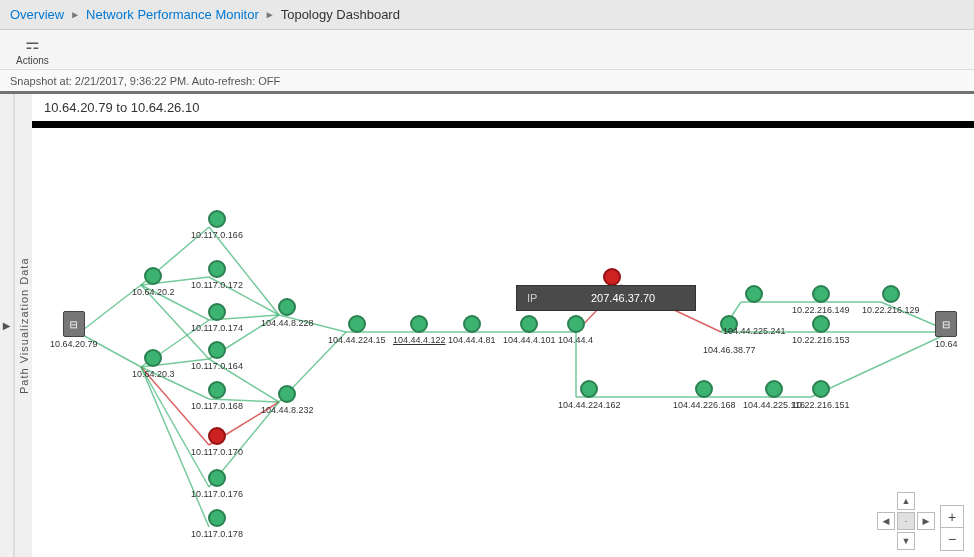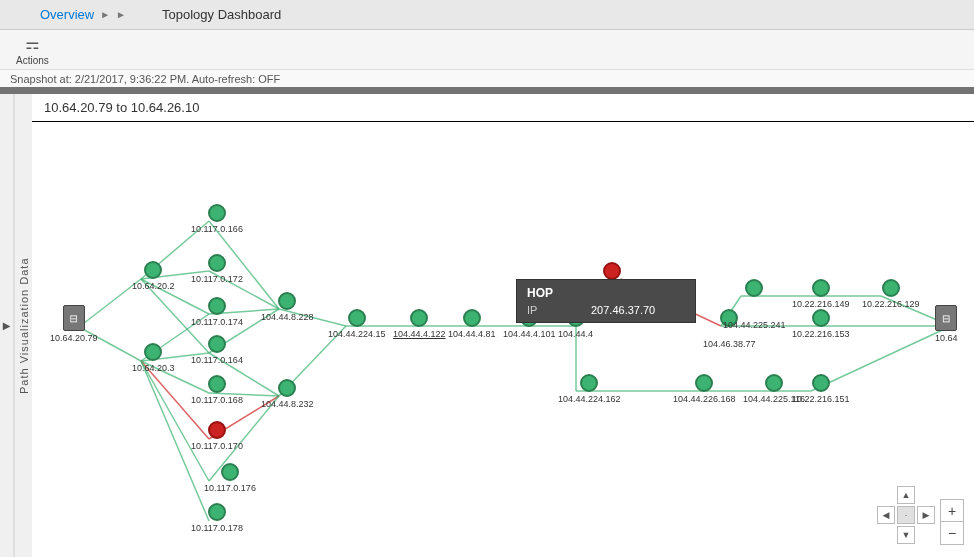--- a/index.html
+++ b/index.html
@@ -25,21 +25,20 @@
       border-bottom: 1px solid #ccc;
       height: 30px;
     }
     .breadcrumb-separator {
       color: #777;
       font-size: 10px;
     }
     .breadcrumb-item {
       color: #0078d4;
       cursor: pointer;
-      margin-left: 30px;
     }
     .breadcrumb-item.active {
       color: #333;
       cursor: default;
     }
 
     
     .toolbar {
       background: #f5f5f5;
       padding: 4px 10px;
@@ -63,21 +62,21 @@
       font-size: 16px;
       color: #555;
     }
 
     
     .snapshot-bar {
       background: #f9f9f9;
       padding: 4px 10px;
       font-size: 11px;
       color: #555;
-      border-bottom: 7px solid #737373;
+      border-bottom: 3px solid #737373;
       height: 24px;
       display: flex;
       align-items: center;
     }
 
     
     .main-content {
       display: flex;
       height: calc(557px - 30px - 40px - 24px);
       background: #fff;
@@ -116,21 +115,21 @@
       flex: 1;
       position: relative;
       overflow: hidden;
       background: #fff;
     }
 
     .path-title {
       padding: 6px 12px;
       font-size: 13px;
       color: #333;
-      border-bottom: 1px solid #000000;
+      border-bottom: 7px solid #000000;
       font-weight: 500;
     }
 
     .topology-canvas {
       position: relative;
       width: 100%;
       height: calc(100% - 30px);
       overflow: hidden;
     }
 
@@ -221,20 +220,21 @@
       user-select: none;
     }
     .zoom-btn:last-child { border-bottom: none; }
   </style>
 </head>
 <body>
 
 <div class="breadcrumb">
   <span class="breadcrumb-item">Overview</span>
   <span class="breadcrumb-separator">►</span>
+  <span class="breadcrumb-item">Network Performance Monitor</span>
   <span class="breadcrumb-separator">►</span>
   <span class="breadcrumb-item active">Topology Dashboard</span>
 </div>
 
 <div class="toolbar">
   <div class="toolbar-btn">
     <span class="toolbar-icon">⚎</span>
     <span>Actions</span>
   </div>
 </div>
@@ -350,21 +350,21 @@
       <div class="node" style="left:159px; top:253px;">
         <div class="node-circle"></div>
         <span class="node-label">10.117.0.168</span>
       </div>
 
       <div class="node" style="left:159px; top:299px;">
         <div class="node-circle red"></div>
         <span class="node-label">10.117.0.170</span>
       </div>
 
-      <div class="node" style="left:172px; top:341px;">
+      <div class="node" style="left:159px; top:341px;">
         <div class="node-circle"></div>
         <span class="node-label">10.117.0.176</span>
       </div>
 
       <div class="node" style="left:159px; top:381px;">
         <div class="node-circle"></div>
         <span class="node-label">10.117.0.178</span>
       </div>
 
       <div class="node" style="left:229px; top:170px;">
@@ -452,21 +452,20 @@
       </div>
 
       <div class="node" style="left:903px; top:183px;">
         <div style="width:22px;height:26px;background:#777;border:1px solid #444;border-radius:2px;display:flex;align-items:center;justify-content:center;">
           <span style="color:#fff;font-size:10px;">⊟</span>
         </div>
         <span class="node-label">10.64</span>
       </div>
 
       <div class="hop-tooltip" style="left:484px; top:157px;">
-        <div class="hop-header">HOP</div>
         <div class="hop-row">
           <span class="hop-key">IP</span>
           <span class="hop-val">207.46.37.70</span>
         </div>
       </div>
 
       <div class="zoom-controls">
         <div class="zoom-btn">+</div>
         <div class="zoom-btn">−</div>
       </div>

